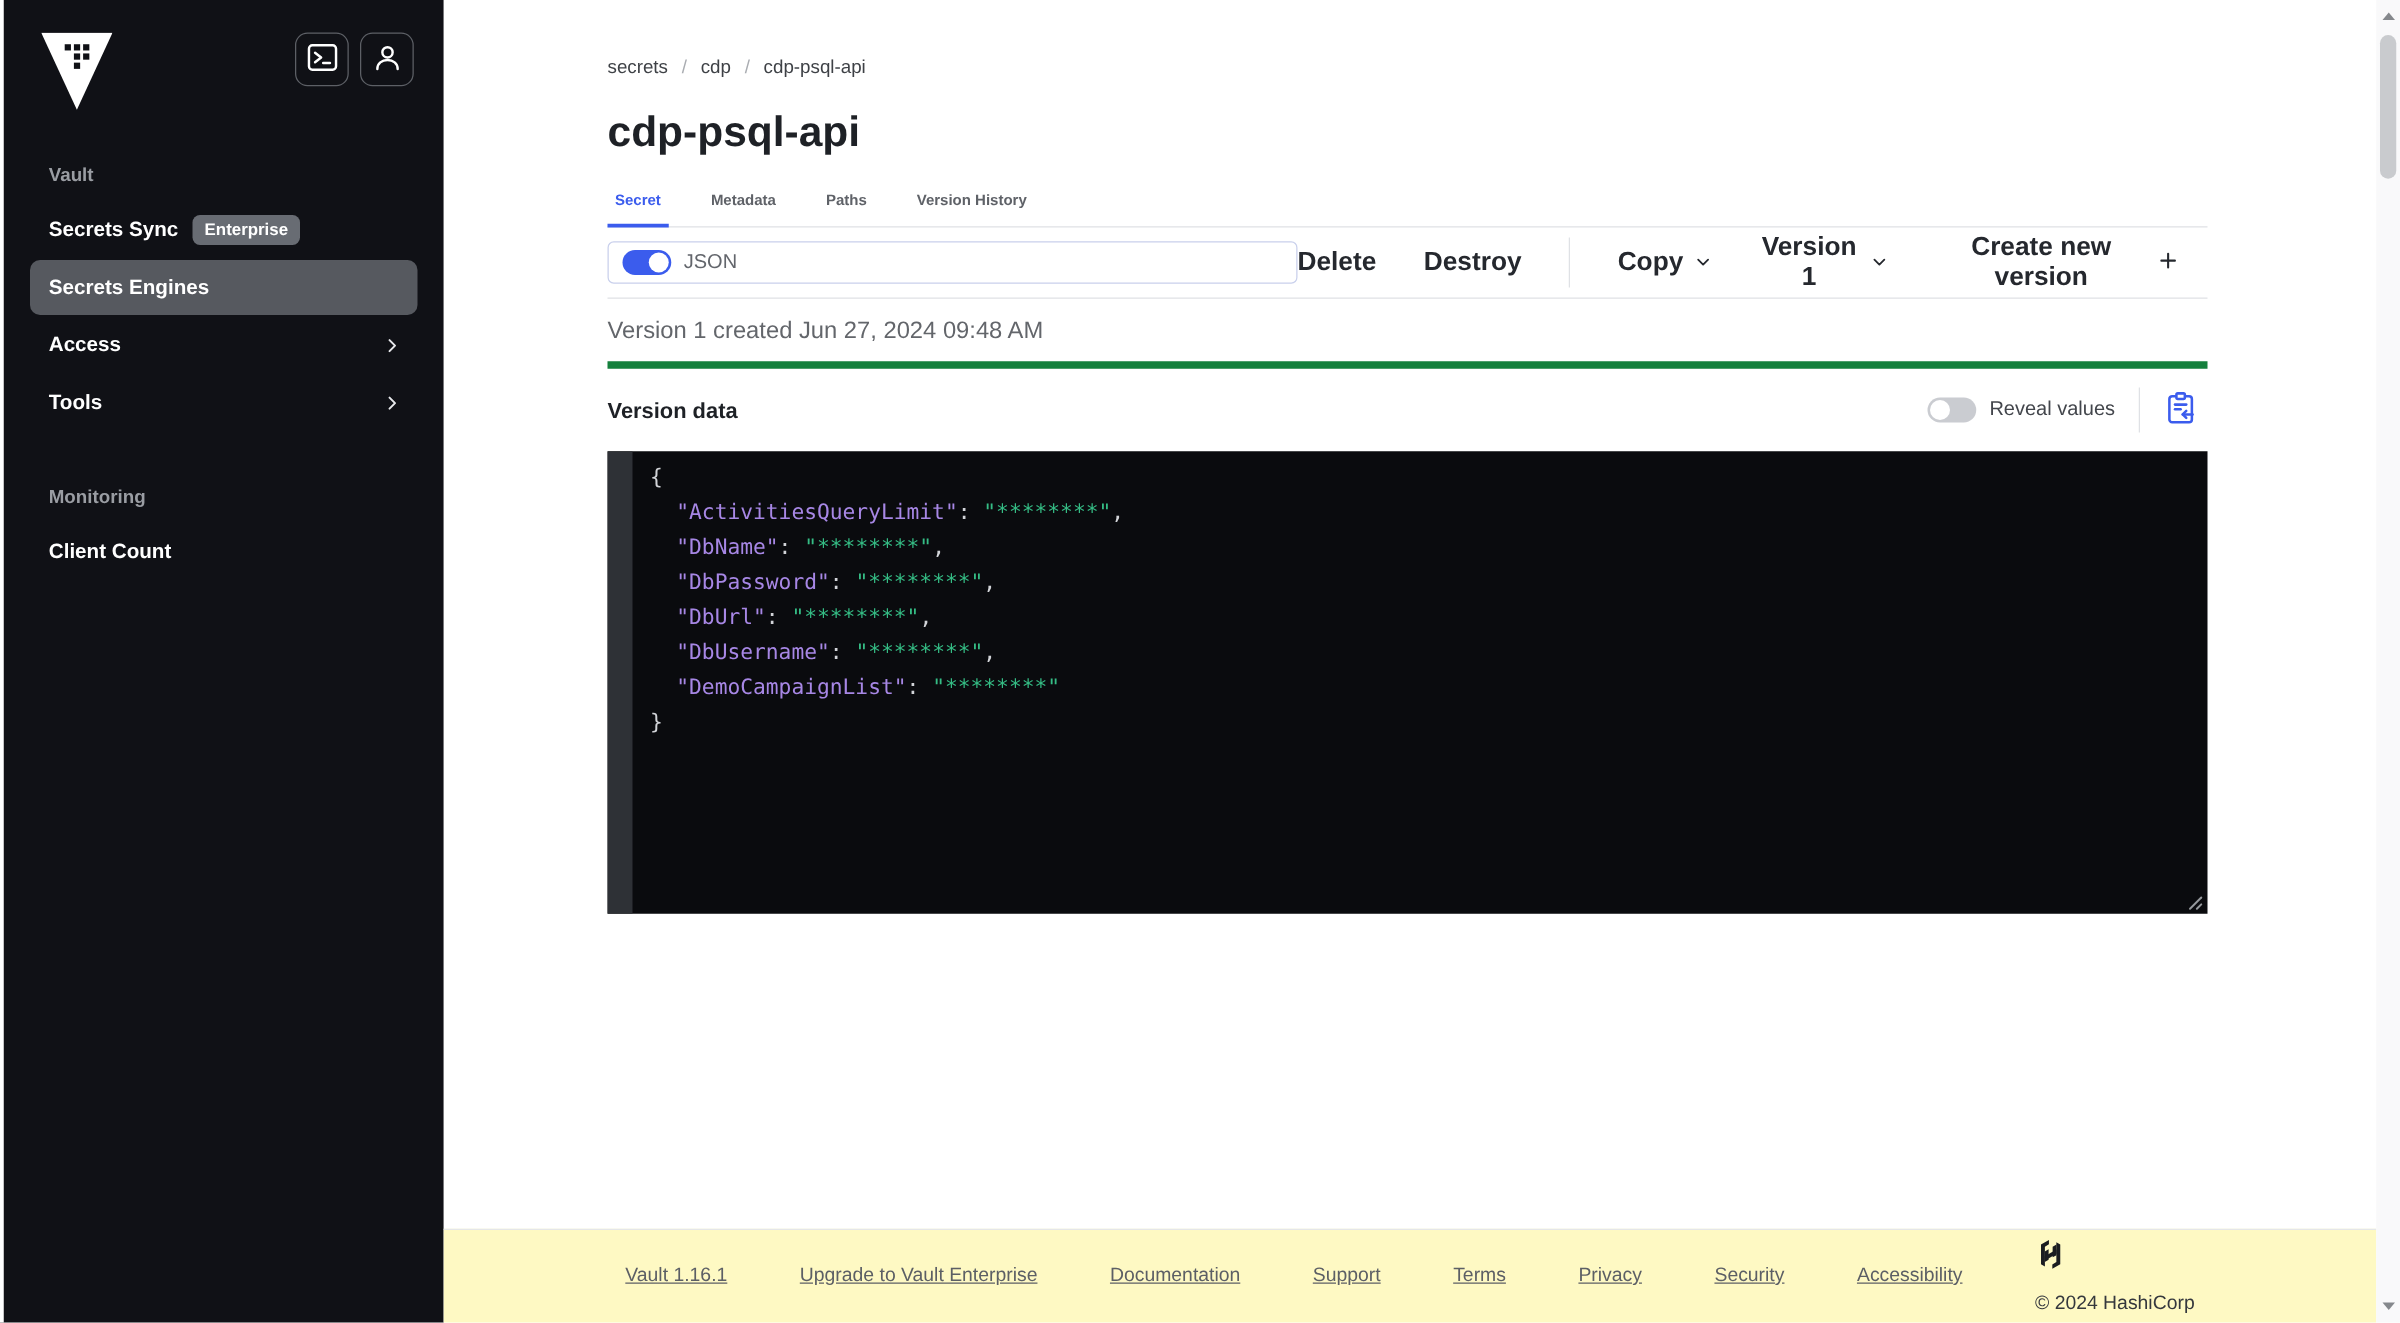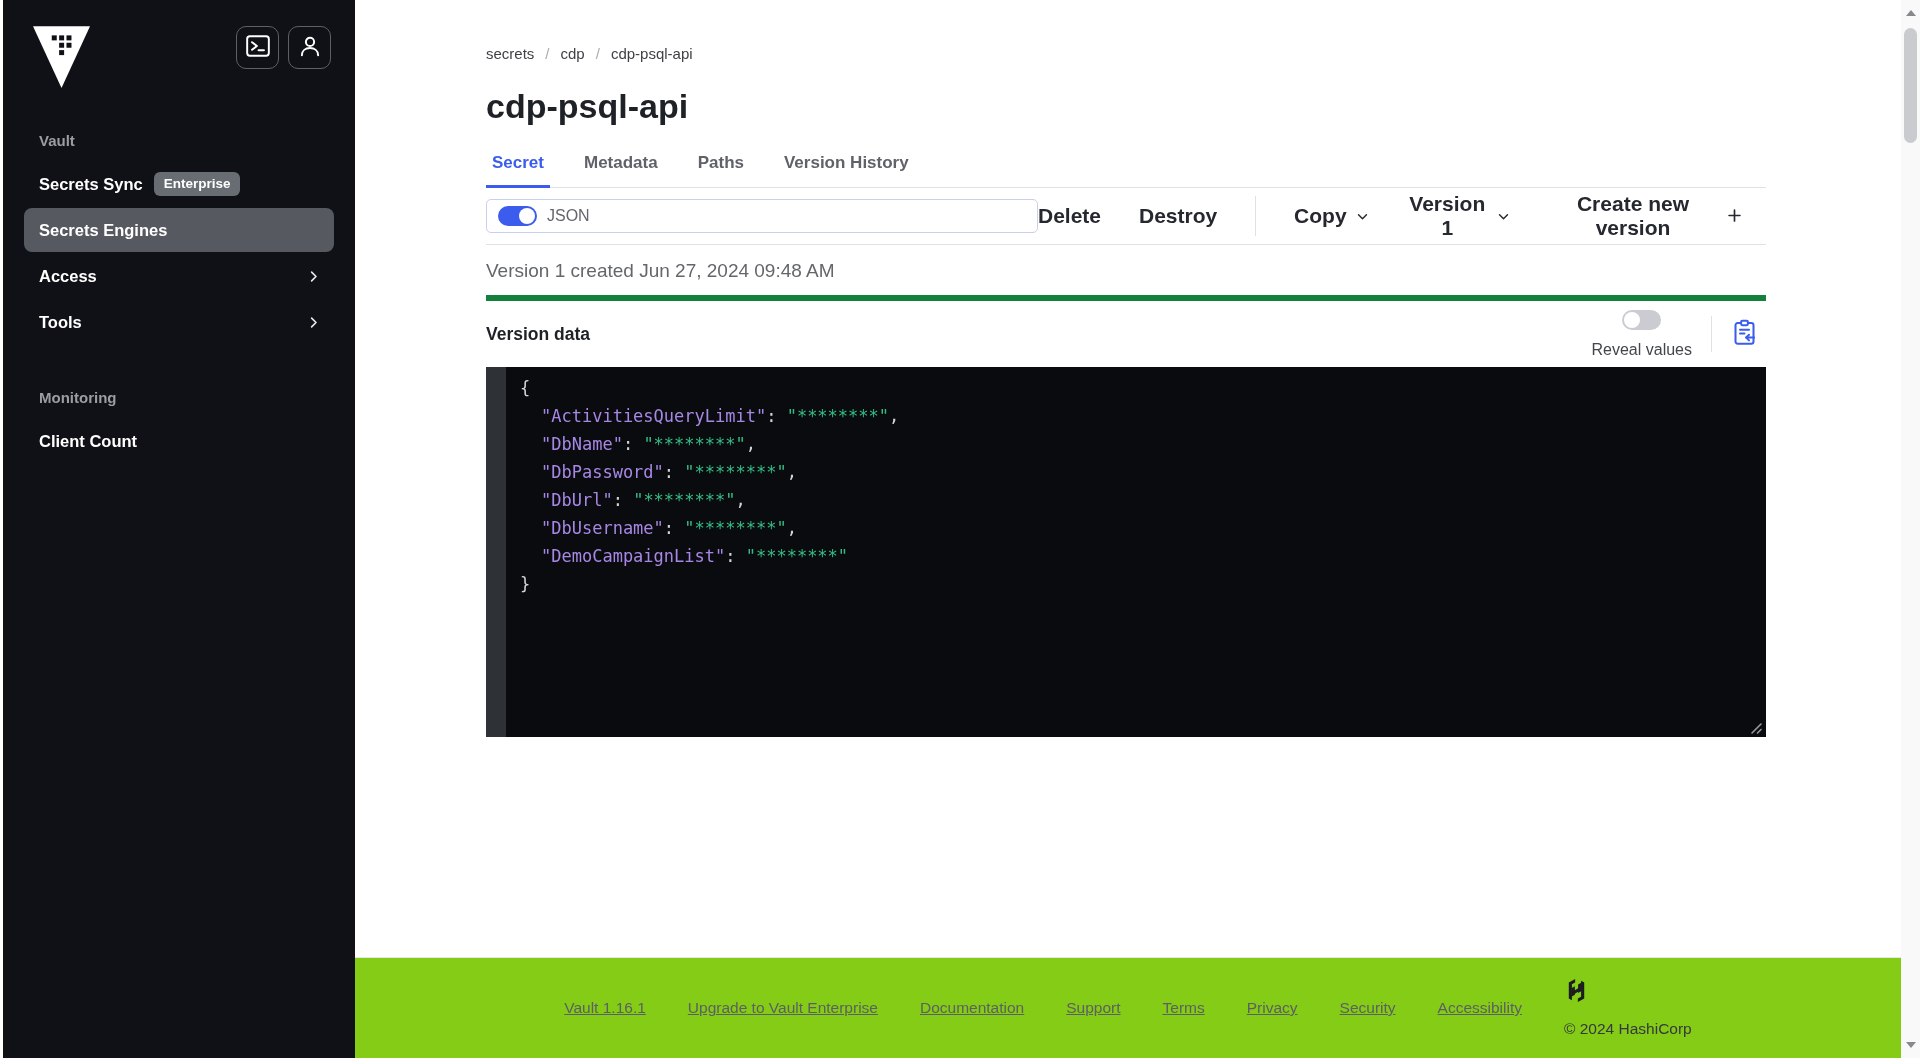--- a/index.html
+++ b/index.html
@@ -28,21 +28,21 @@
   
   .main { position:absolute; left:355px; top:0; right:19px; bottom:0; background:#fff; }
   .page { position:absolute; left:131px; width:1280px; top:11px; }
 
   .breadcrumb { padding-top:34px; font-size:15px; color:#3e4146; display:flex; gap:11px; align-items:center; }
   .breadcrumb .sep { color:#a9acb1; }
   .breadcrumb a { color:#3e4146; text-decoration:none; cursor:pointer; }
   .page-title { margin-top:25px; font-size:34px; font-weight:700; color:#1e2126; }
 
   .tabs { margin-top:27px; display:flex; border-bottom:1px solid #dfe1e5; }
-  .tab { padding:0 6px 12px; margin-right:28px; font-size:17px; font-weight:600;
+  .tab { padding:0 6px 12px; margin-right:28px; font-size:12px; font-weight:600;
          color:#5f6268; cursor:pointer; border-bottom:3px solid transparent; margin-bottom:-1px; }
   .tab.active { color:#3b5ced; border-bottom-color:#3b5ced; }
 
   .toolbar { display:flex; align-items:center; height:57px; border-bottom:1px solid #dfe1e5; }
   .json-box { width:578px; height:34px; border:1px solid #c9d0ec; border-radius:5px;
               display:flex; align-items:center; gap:10px; padding:0 11px; }
   .toggle { position:relative; width:39px; height:20px; border-radius:10px; cursor:pointer; flex:none; }
   .toggle .knob { position:absolute; top:2px; width:16px; height:16px; border-radius:50%; background:#fff; }
   .toggle.on { background:#3b5ced; } .toggle.on .knob { right:2px; }
   .toggle.off { background:#caccd1; } .toggle.off .knob { left:2px; }
@@ -50,37 +50,37 @@
   .toolbar-right { margin-left:auto; display:flex; align-items:center; gap:38px; padding-right:24px; }
   .tbtn { display:flex; align-items:center; gap:9px; font-size:21px; font-weight:600;
           color:#25282e; cursor:pointer; background:none; border:none; font-family:inherit; }
   .vdiv { width:1px; height:40px; background:#dfe1e5; }
 
   .version-meta { border-bottom:6px solid #15803d; padding:15px 16px 13px 0;
                   color:#63666b; font-size:19px; }
 
   .vd-head { display:flex; align-items:center; height:66px; padding-right:8px; }
   .vd-title { font-size:17.5px; font-weight:700; color:#1e2126; }
-  .reveal { margin-left:auto; display:flex; align-items:center; gap:11px; color:#43464c; font-size:16px;flex-direction:column; }
+  .reveal { margin-left:auto; display:flex; align-items:center; gap:11px; color:#43464c; font-size:16px; }
   .vd-div { width:1px; height:36px; background:#dfe1e5; margin:0 19px; }
   .clip-btn { background:none; border:none; cursor:pointer; display:flex; padding:0; }
 
   .code-block { position:relative; height:370px; background:#0a0b0e; display:flex; overflow:hidden; }
   .gutter { width:20px; background:#2e3136; flex:none; }
   .code { padding:7px 0 0 14px; font-family:"DejaVu Sans Mono", monospace;
           font-size:17px; line-height:28px; color:#d2d4d8; }
   .code-line { white-space:pre; }
   .code-line.entry { padding-left:21px; }
   .k { color:#a787e5; } .v { color:#35bd85; } .p,.c { color:#d2d4d8; }
   .resize-handle { position:absolute; right:3px; bottom:2px; cursor:nwse-resize; display:flex; }
 
   
-  .footer { position:absolute; left:355px; right:19px; bottom:0; height:101px;
+  .footer { position:absolute; left:355px; right:19px; bottom:0; height:75px;
             border-top:1px solid #e4e6e9; display:flex; align-items:center;
-            justify-content:center; gap:42px; font-size:15.5px; color:#5c5f65; background:#84cc16; }
+            justify-content:center; gap:58px; font-size:15.5px; color:#5c5f65; background:#fef9c3; }
   .footer a { color:#5c5f65; text-decoration:underline; cursor:pointer; }
   .brand { display:flex; align-items:flex-start; gap:13px; color:#35383d;flex-direction:column; }
 
   
   .scrollbar { position:absolute; right:0; top:0; width:19px; height:1058px; background:#f9f9fa; }
   .sb-up, .sb-down { position:absolute; left:0; width:19px; height:18px; display:flex;
                      align-items:center; justify-content:center; cursor:pointer; }
   .sb-up { top:4px; } .sb-down { bottom:4px; }
   .tri-up { width:0; height:0; border-left:5px solid transparent; border-right:5px solid transparent;
             border-bottom:6px solid #85888c; }

